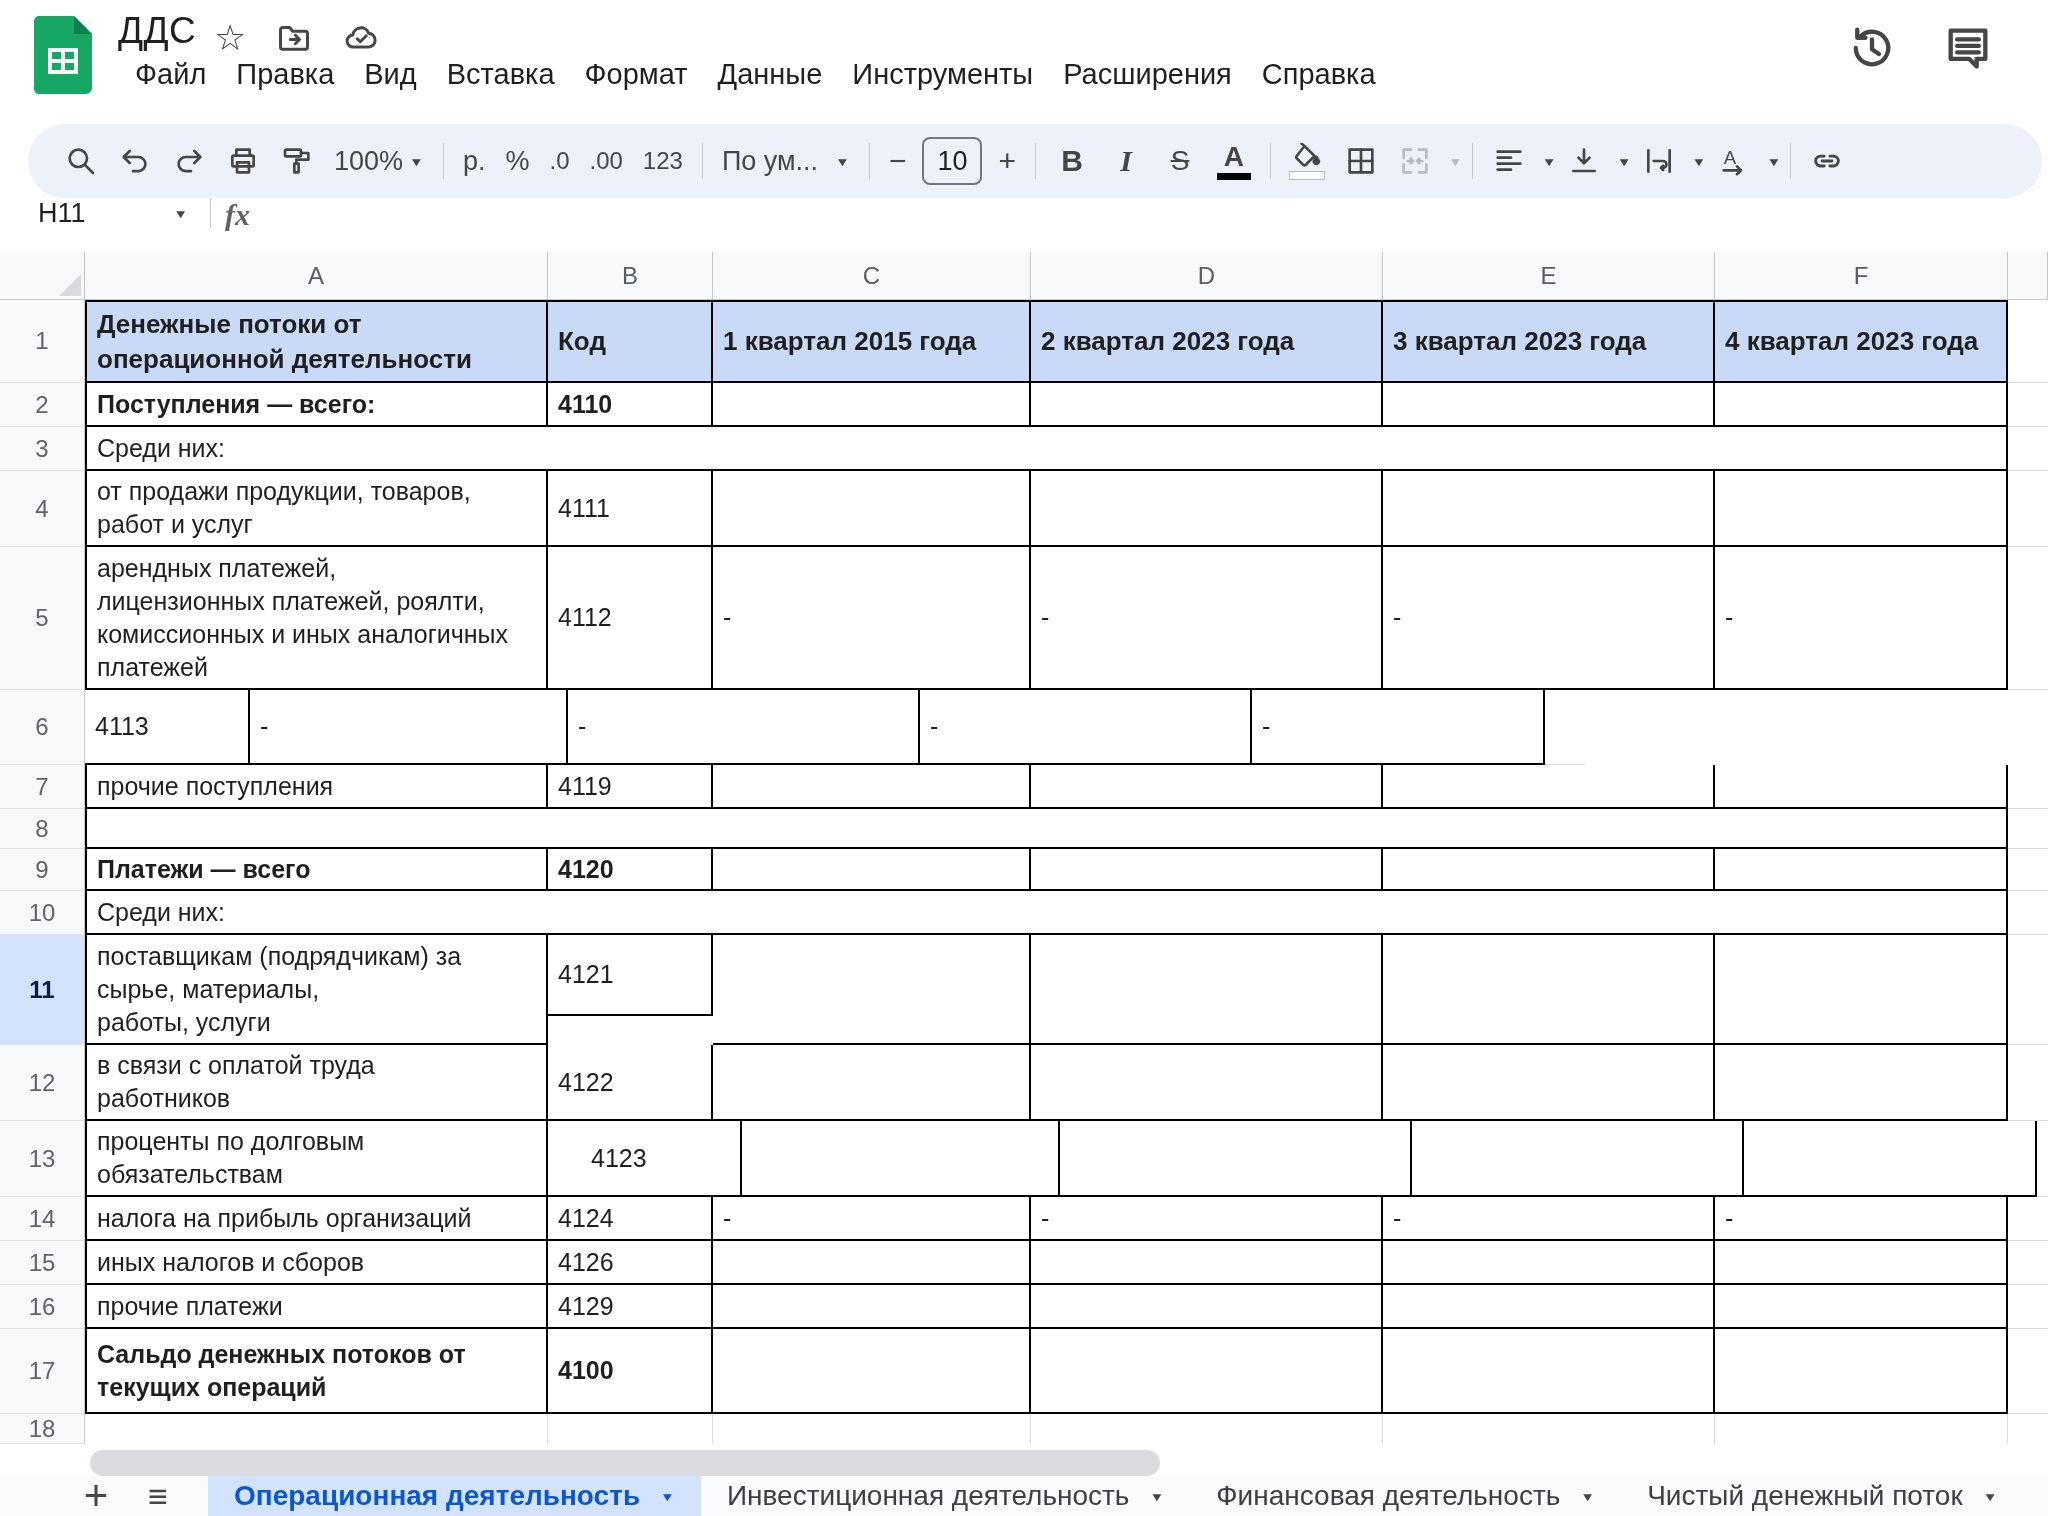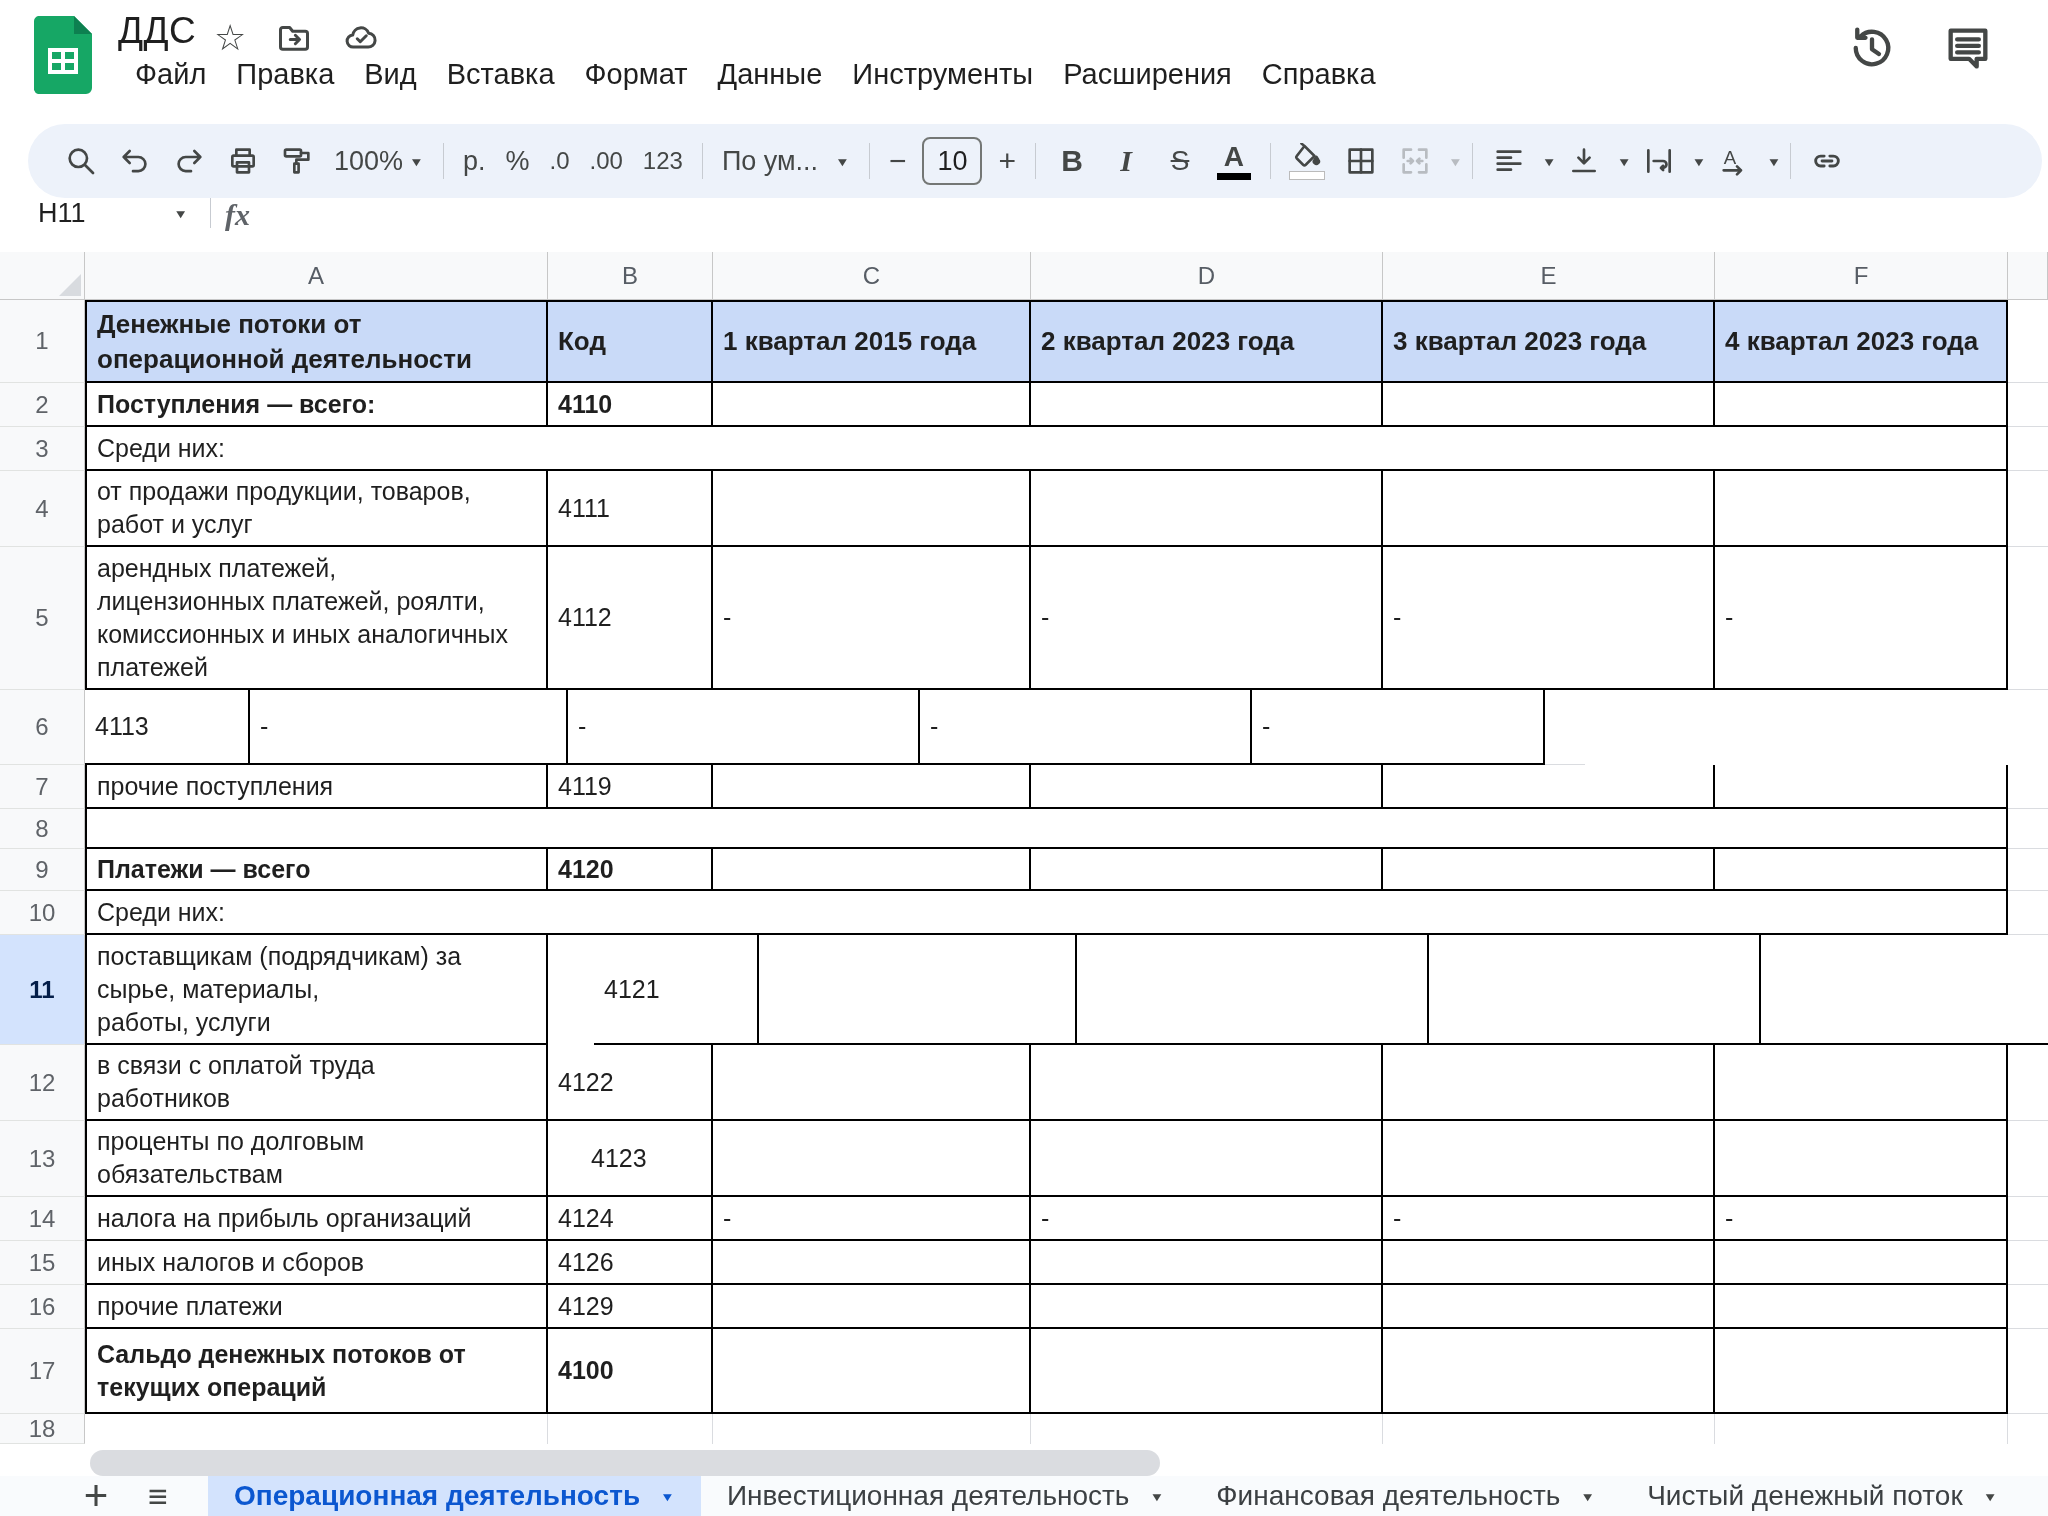--- a/index.html
+++ b/index.html
@@ -357,21 +357,21 @@
     <div class="g-row">
       <div class="gut" style="width: 85px; height: 44px;">10</div>
       <div class="tc cs" style="width: 1923px; height: 44px;">Среди них:</div>
       <div class="sliver" style="width: 40px; height: 44px;"></div>
     </div>
     <div class="g-row">
       <div class="gut sel" style="width: 85px; height: 110px;">11</div>
       <div class="tc bl" style="width: 463px; height: 110px;">поставщикам (подрядчикам) за
 сырье, материалы,
 работы, услуги</div>
-      <div class="tc" style="width: 165px; height: 110px; margin-left: 46px;">4121</div>
+      <div class="tc" style="width: 165px; height: 81px;">4121</div>
       <div class="tc" style="width: 318px; height: 110px;"></div>
       <div class="tc" style="width: 352px; height: 110px;"></div>
       <div class="tc" style="width: 332px; height: 110px;"></div>
       <div class="tc" style="width: 293px; height: 110px;"></div>
       <div class="sliver" style="width: 40px; height: 110px;"></div>
     </div>
     <div class="g-row">
       <div class="gut" style="width: 85px; height: 76px;">12</div>
       <div class="tc bl" style="width: 463px; height: 76px;">в связи с оплатой труда
 работников</div>
@@ -379,21 +379,21 @@
       <div class="tc" style="width: 318px; height: 76px;"></div>
       <div class="tc" style="width: 352px; height: 76px;"></div>
       <div class="tc" style="width: 332px; height: 76px;"></div>
       <div class="tc" style="width: 293px; height: 76px;"></div>
       <div class="sliver" style="width: 40px; height: 76px;"></div>
     </div>
     <div class="g-row">
       <div class="gut" style="width: 85px; height: 76px;">13</div>
       <div class="tc bl" style="width: 463px; height: 76px;">проценты по долговым
 обязательствам</div>
-      <div class="tc" style="width: 165px; height: 76px; padding-left: 43px;">4123</div>
+      <div class="tc" style="width: 194px; height: 76px; padding-left: 43px;">4123</div>
       <div class="tc" style="width: 318px; height: 76px;"></div>
       <div class="tc" style="width: 352px; height: 76px;"></div>
       <div class="tc" style="width: 332px; height: 76px;"></div>
       <div class="tc" style="width: 293px; height: 76px;"></div>
       <div class="sliver" style="width: 40px; height: 76px;"></div>
     </div>
     <div class="g-row">
       <div class="gut" style="width: 85px; height: 44px;">14</div>
       <div class="tc bl" style="width: 463px; height: 44px;">налога на прибыль организаций</div>
       <div class="tc" style="width: 165px; height: 44px;">4124</div>

